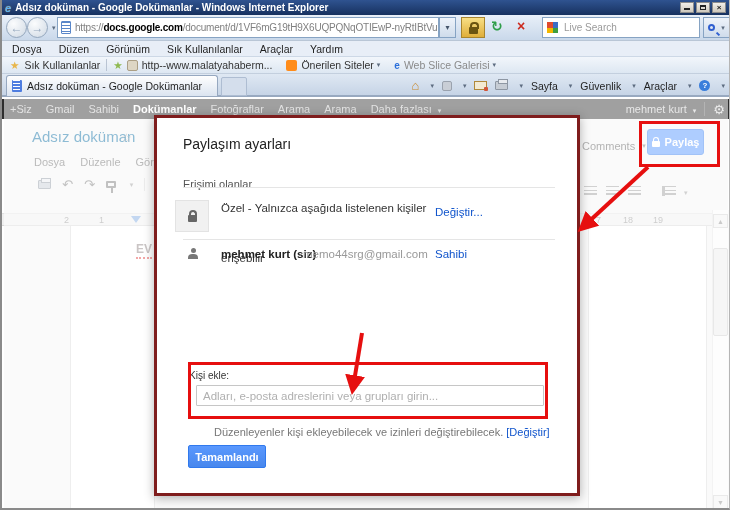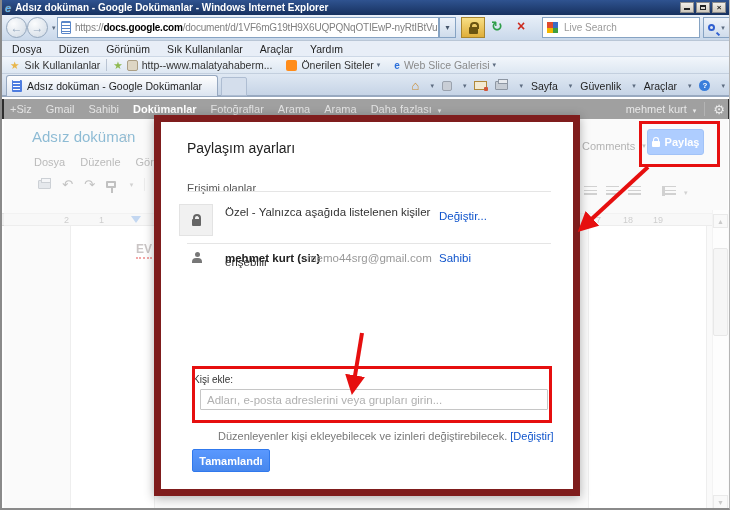--- a/index.html
+++ b/index.html
@@ -104,21 +104,21 @@
   
   #scrolltrack{right:0;top:210px;width:17px;bottom:0;background:#fafafa;border-left:1px solid #e5e5e5;}
   .scrollbtn{position:absolute;right:1px;width:15px;height:14px;background:#f1f1f1;border:1px solid #d0d0d0;
              color:#8a8a8a;font-size:7px;display:flex;align-items:center;justify-content:center;}
   #scrollthumb{position:absolute;right:1px;top:248px;width:15px;height:88px;background:#ececec;border:1px solid #cccccc;border-radius:2px;}
 
   
   #dim{left:2px;top:99px;right:1px;bottom:0;background:rgba(255,255,255,0.55);z-index:5;pointer-events:none;}
 
   
-  #dialog{left:152px;top:115px;width:426px;height:381px;background:#fff;border:7px solid #7f1d1d;
+  #dialog{left:152px;top:115px;width:426px;height:381px;background:#fff;border:3px solid #7f1d1d;
           box-shadow:0 2px 10px rgba(0,0,0,0.3);z-index:10;}
   #dlg-title{left:26px;top:18px;font-size:14px;color:#222;}
   #dlg-section{left:26px;top:52px;font-size:11px;color:#555;margin-top:8px;}
   .dlg-divider{position:absolute;left:26px;right:22px;height:1px;background:#e5e5e5;}
   .iconbox{position:absolute;left:18px;width:34px;height:32px;background:#f1f1f1;border:1px solid #e3e3e3;
            display:flex;align-items:center;justify-content:center;}
   .dlglock{position:relative;width:9px;height:7px;background:#666;border-radius:1px;margin-top:5px;}
   .dlglock:before{content:"";position:absolute;left:1.5px;top:-5px;width:4px;height:5px;border:2px solid #666;
                   border-bottom:none;border-radius:4px 4px 0 0;}
   .person{position:relative;width:10px;height:5px;background:#777;border-radius:4px 4px 0 0;margin-top:8px;}

